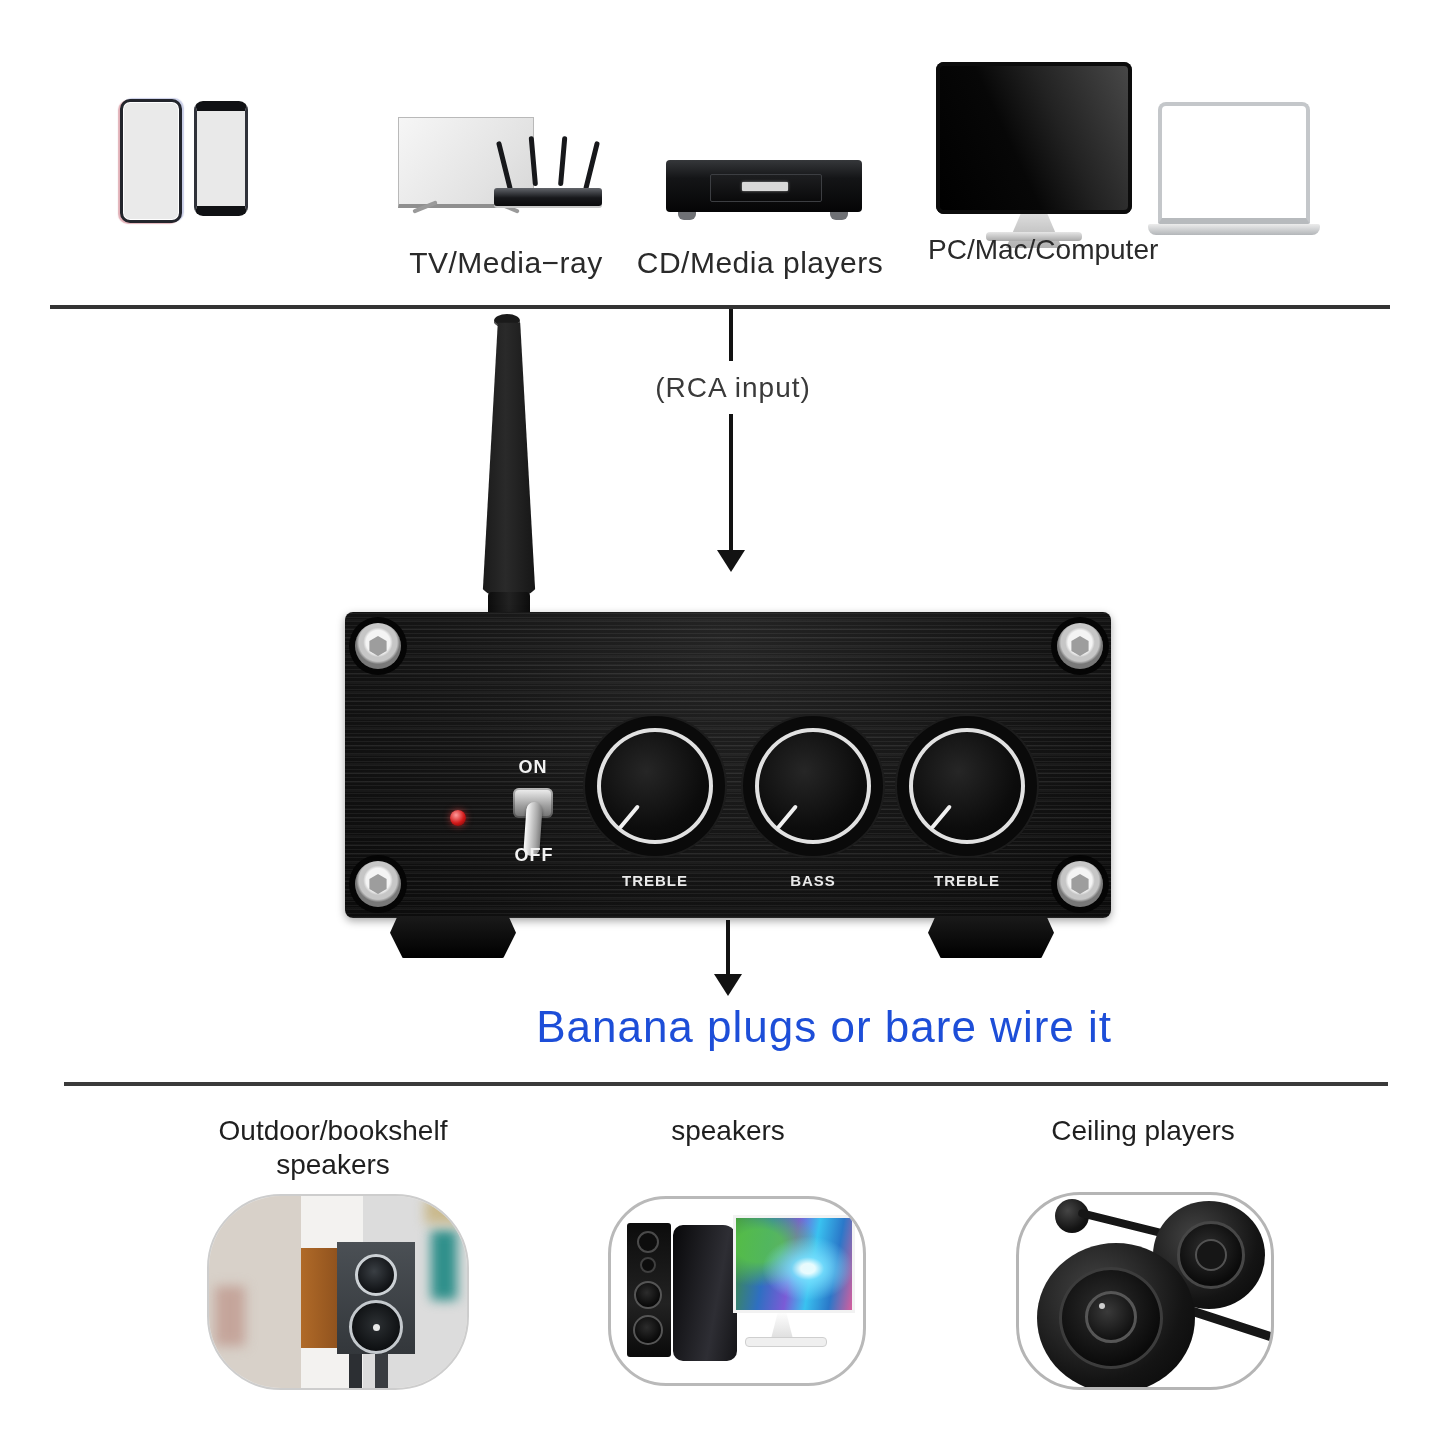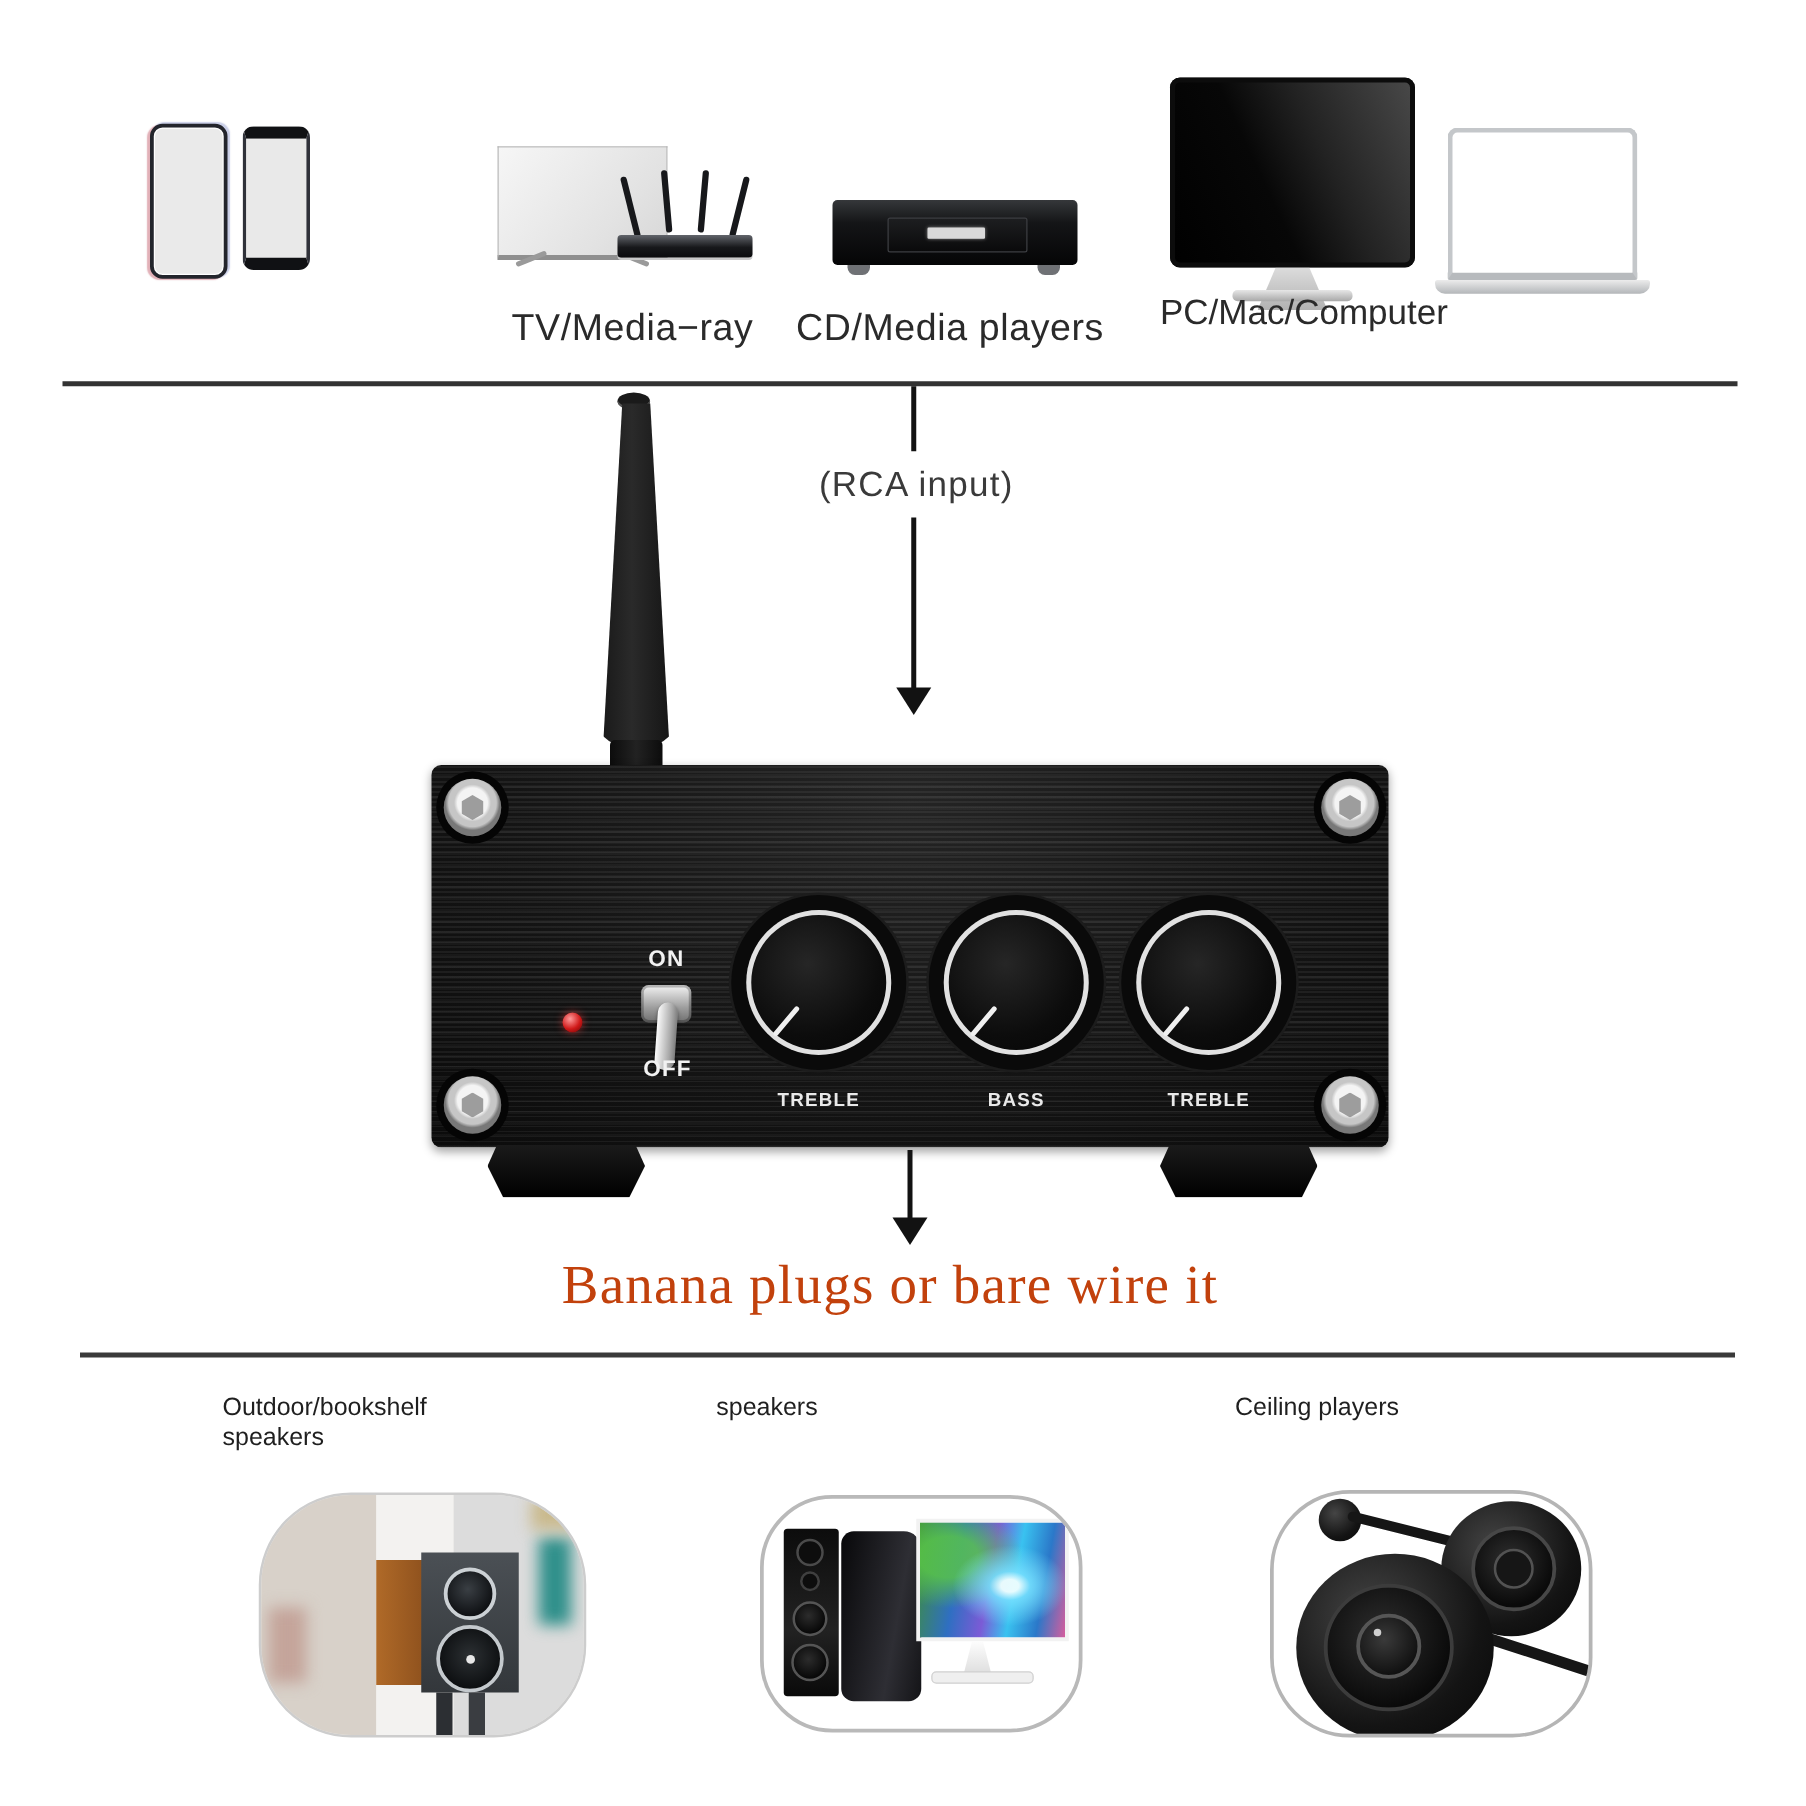--- a/index.html
+++ b/index.html
@@ -4,22 +4,22 @@
 <style>
   html,body{margin:0;padding:0;background:#fff;}
   #canvas{position:relative;width:1445px;height:1445px;background:#ffffff;overflow:hidden;
           font-family:"Liberation Sans",sans-serif;color:#222;}
   .abs{position:absolute;}
 
   
   .src-label{font-size:30px;color:#2a2a2a;text-align:center;letter-spacing:0.5px;}
   .pc-label{font-size:28px;color:#2a2a2a;text-align:left;line-height:1.12;}
   .rca-label{font-size:28px;color:#3a3a3a;text-align:center;letter-spacing:1px;}
-  .caption{font-size:44px;color:#c2410c;text-align:center;letter-spacing:1px;font-family:Liberation Serif, serif;}
-  .spk-label{font-size:20px;color:#1f1f1f;line-height:1.2;}
+  .caption{font-size:44px;color:#1d4ed8;text-align:right;letter-spacing:1px;}
+  .spk-label{font-size:28px;color:#1f1f1f;text-align:center;line-height:1.2;}
 
   
   .hline{background:#333;height:4px;}
   .vline{background:#121212;width:4px;}
   .arrowhead{width:0;height:0;border-left:14px solid transparent;border-right:14px solid transparent;border-top:22px solid #121212;}
 
   
   .phone-a{width:56px;height:118px;border-radius:10px;background:#eaeaea;border:3px solid #23252c;
            box-shadow:inset 0 0 0 1px #fff, -2px 1px 1px rgba(170,30,50,.35), 2px -1px 1px rgba(40,60,160,.25);}
   .phone-b{width:54px;height:115px;border-radius:9px;background:#e9e9e9;border-left:3px solid #30323a;border-right:3px solid #30323a;

